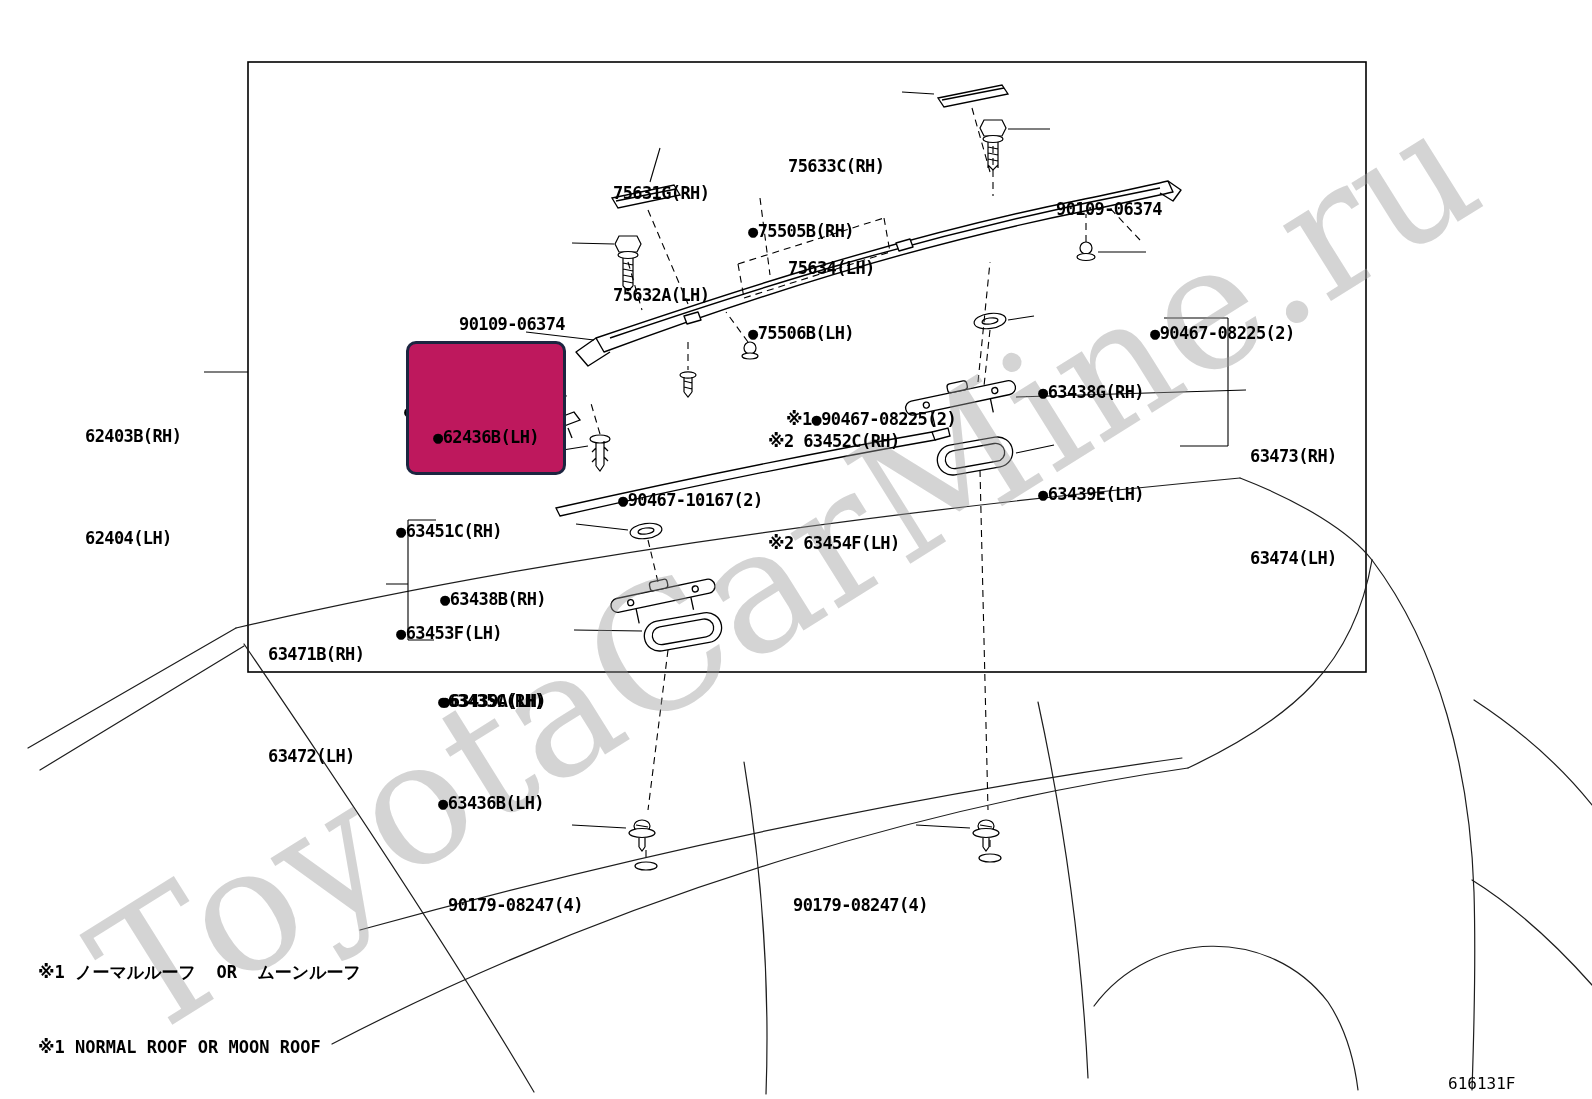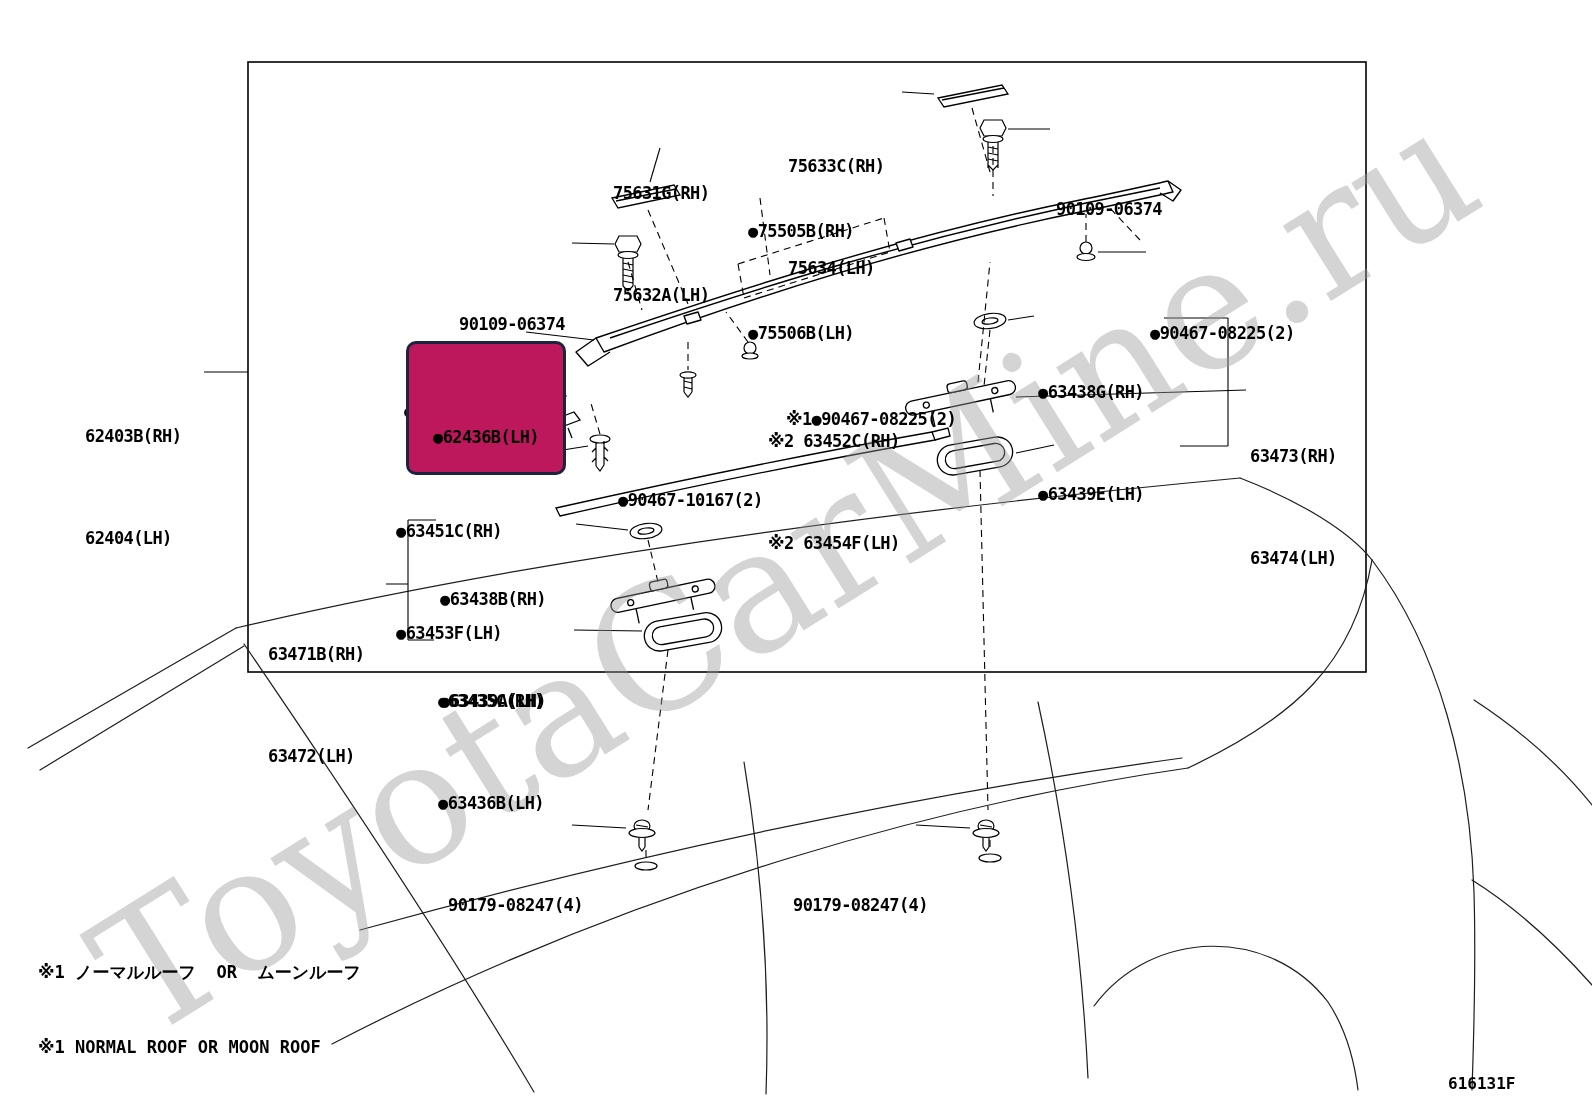--- a/index.html
+++ b/index.html
@@ -6,21 +6,21 @@
   .stage{position:relative;width:1592px;height:1099px;background:#fff;overflow:hidden;
          font-family:"DejaVu Sans Mono","DejaVu Sans","Liberation Mono",monospace;}
   svg.art{position:absolute;left:0;top:0;}
   .lbl{position:absolute;font-weight:700;font-size:17px;line-height:22px;color:#000;
        white-space:pre;letter-spacing:-0.6px;}
   .lbl .ln{display:block;margin-top:36px;}
   .boxed{border:3.5px solid #1c2540;border-radius:10px;padding:2px 24px;background:#be185d;}
   .legend{position:absolute;left:28px;top:910px;font-weight:700;font-size:17px;
           line-height:25px;color:#000;white-space:pre;}
   .legend .ln{display:block;margin-left:10px;}
-  .code{position:absolute;left:1448px;top:1074px;font-size:16px;font-weight:700;color:#000;
+  .code{position:absolute;left:1448px;top:1074px;font-size:16px;font-weight:400;color:#000;
         letter-spacing:0;}
 </style>
 </head>
 <body>
 
 <div class="stage">
 
 <svg class="art" width="1592" height="1099" viewBox="0 0 1592 1099">
 
   <g stroke="#000" stroke-width="1.6" fill="none">

